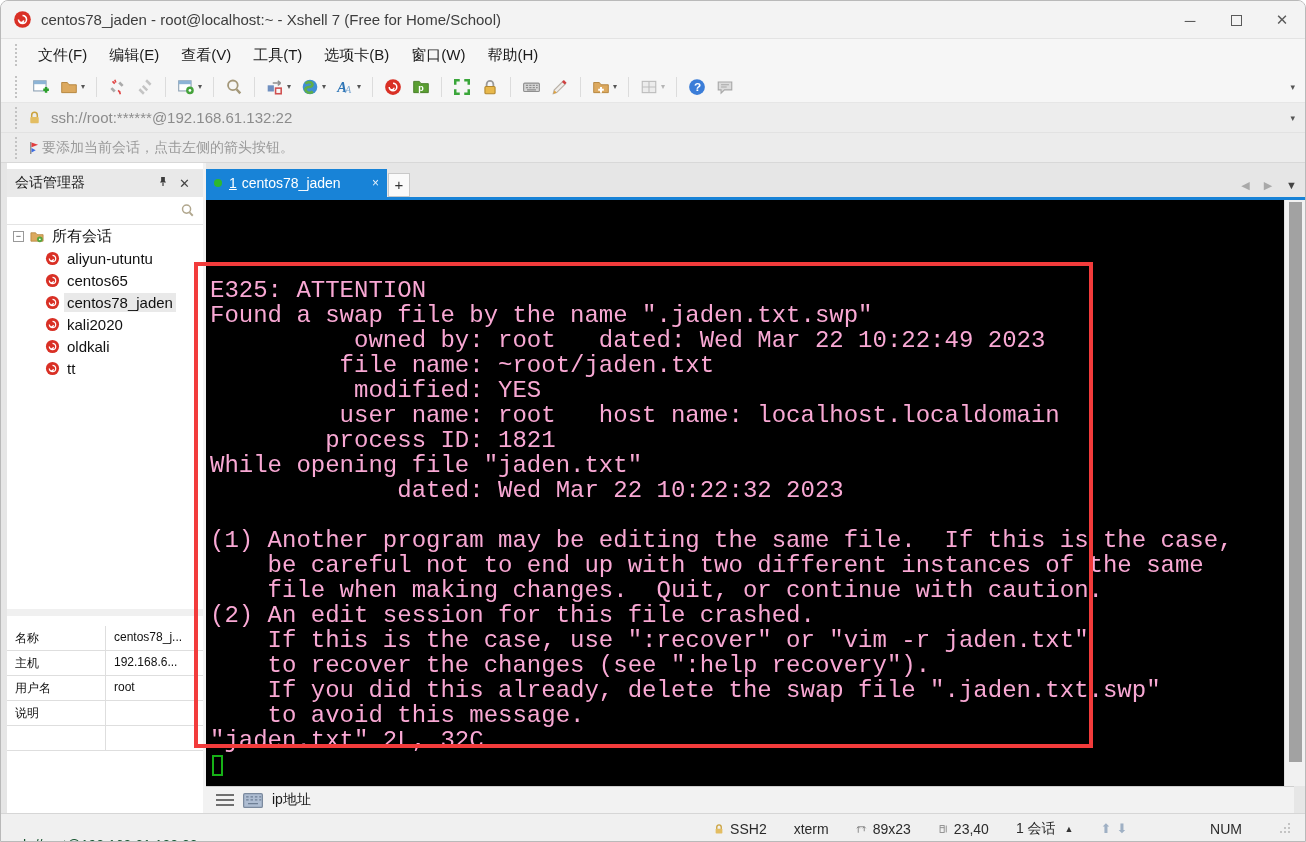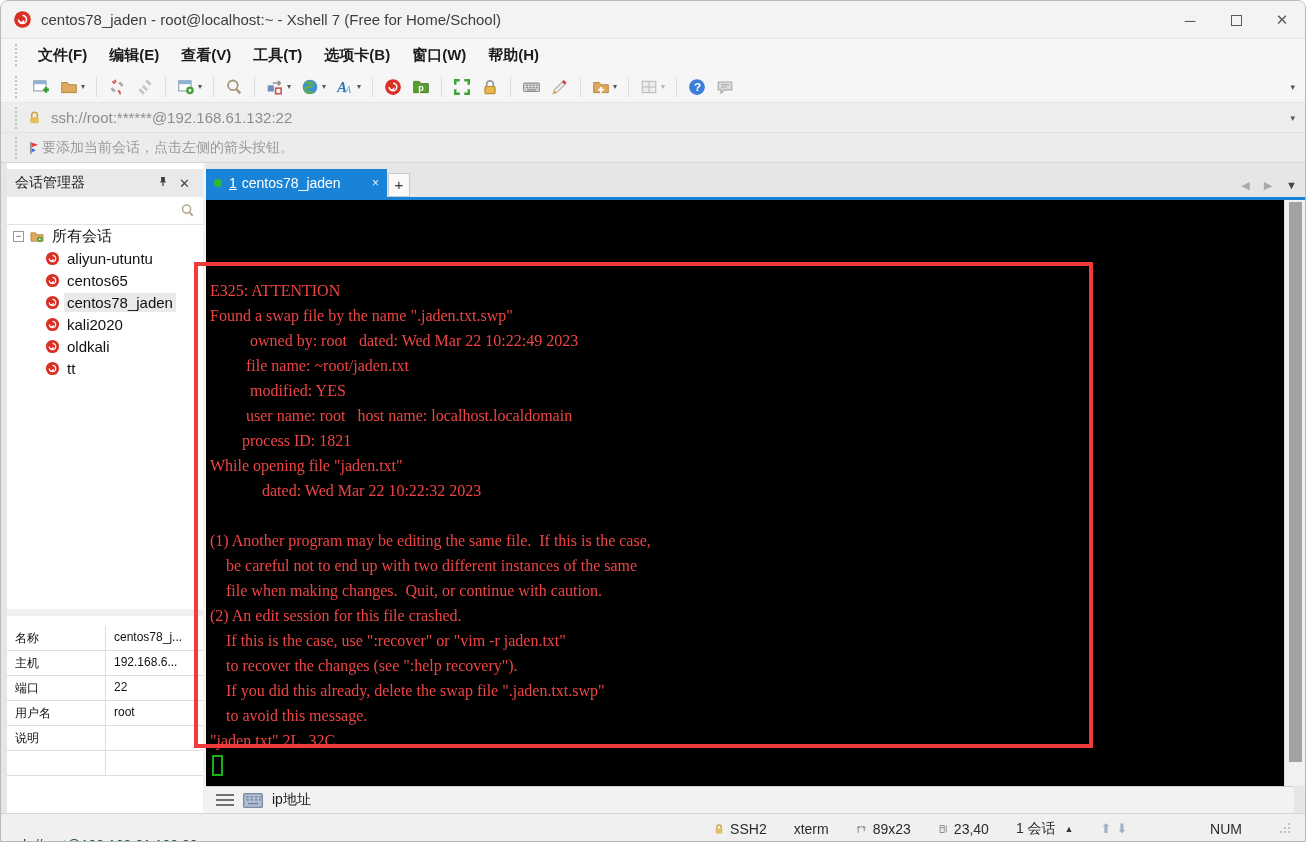--- a/index.html
+++ b/index.html
@@ -8,21 +8,21 @@
   .win { position:absolute; inset:0; border:1px solid #b9b9b9; border-radius:8px 8px 0 0; overflow:hidden; background:#f3f3f3; }
 
   
   .titlebar { position:absolute; left:0; top:0; width:100%; height:38px; background:#f3f3f3; display:flex; align-items:center; padding-left:12px; border-bottom:1px solid #e3e3e3; }
   .titlebar .apptitle { font-size:15px; color:#3d3d3d; margin-left:9px; }
   .wincontrols { position:absolute; right:0; top:0; height:38px; display:flex; }
   .wc { width:46px; height:38px; display:flex; align-items:center; justify-content:center; color:#5a5a5a; font-size:15px; }
   .wc .maxbox { width:11px; height:11px; border:1.4px solid #5a5a5a; display:inline-block; }
 
   
-  .menubar { position:absolute; left:0; top:38px; width:100%; height:32px; background:#f6f6f6; display:flex; align-items:center; padding-left:14px;font-weight:bold; }
+  .menubar { position:absolute; left:0; top:38px; width:100%; height:32px; background:#f6f6f6; display:flex; align-items:center; padding-left:14px; }
   .griphandle { width:4px; height:22px; border-left:2px dotted #c3c3c3; margin-right:8px; }
   .menuitem { font-size:15px; color:#1b1b1b; padding:5px 11px; cursor:default; }
 
   
   .toolbar { position:absolute; left:0; top:70px; width:100%; height:32px; background:#f6f6f6; display:flex; align-items:center; padding-left:14px; border-bottom:1px solid #e6e6e6; }
   .tbtn { display:flex; align-items:center; padding:3px 4px; margin:0 1px; }
   .tbtn svg { display:block; }
   .caret { font-size:8px; color:#555; margin-left:3px; }
   .tsep { width:1px; height:20px; background:#dcdcdc; margin:0 6px; }
   .tb-overflow { position:absolute; right:10px; font-size:9px; color:#555; }
@@ -66,21 +66,21 @@
   .tabdot { width:8px; height:8px; border-radius:50%; background:#2eb82e; margin-right:7px; flex:none; }
   .tabnum { text-decoration:underline; margin-right:5px; }
   .tablabel { flex:1; }
   .tabclose { color:#e8f2fb; font-size:12px; margin-left:8px; }
   .newtab { width:22px; height:24px; background:#fafafa; border:1px solid #c9c9c9; margin-left:1px; font-size:15px; color:#333; text-align:center; line-height:22px; }
   .tab-arrows { position:absolute; right:8px; bottom:8px; display:flex; gap:14px; color:#a9a9a9; font-size:11px; }
   .bluebar { position:absolute; left:0; bottom:0; width:100%; height:3px; background:#1883d7; }
 
   
   .terminal { position:absolute; left:205px; top:37px; width:1080px; height:586px; background:#000; overflow:hidden; }
-  .term-pre { font-family:Liberation Serif, serif; font-size:16px; line-height:25px; color:#ef4444; padding:78px 0 0 4px; white-space:pre; }
+  .term-pre { font-family:Liberation Mono, monospace; font-size:24px; line-height:25px; color:#f9a8d4; padding:78px 0 0 4px; white-space:pre; }
   .promptline { font-family:"DejaVu Sans Mono","Liberation Mono",monospace; font-size:20px; line-height:25px; color:#e8e8e8; padding-left:4px; white-space:pre; }
   .cursorbox { display:inline-block; width:11px; height:21px; border:2px solid #17b117; vertical-align:-4px; margin-left:2px; }
 
   .termscroll { position:absolute; right:0; top:37px; width:21px; height:586px; background:#f1f1f1; border-left:1px solid #e0e0e0; }
   .thumb { position:absolute; left:4px; top:2px; width:13px; height:560px; background:#a2a2a2; }
 
   .quickbar { position:absolute; left:205px; top:623px; right:11px; height:27px; background:#f2f2f2; border-top:1px solid #cfcfcf; display:flex; align-items:center; padding-left:10px; gap:9px; }
   .hamburger { width:18px; height:12px; border-top:2px solid #707070; border-bottom:2px solid #707070; position:relative; }
   .hamburger:before { content:""; position:absolute; left:0; top:3px; width:18px; height:2px; background:#707070; }
   .qlabel { font-size:14px; color:#1b1b1b; }
@@ -361,24 +361,20 @@
       </div>
       <div class="hsplit"></div>
       <div class="props">
         <div class="prow">
             <span class="pl">名称</span>
             <span class="pv">centos78_j...</span>
           </div>
         <div class="prow">
             <span class="pl">主机</span>
             <span class="pv">192.168.6...</span>
-          </div>
-        <div class="prow">
-            <span class="pl">端口</span>
-            <span class="pv">22</span>
           </div>
         <div class="prow">
             <span class="pl">用户名</span>
             <span class="pv">root</span>
           </div>
         <div class="prow">
             <span class="pl">说明</span>
             <span class="pv"></span>
           </div>
         <div class="prow">

